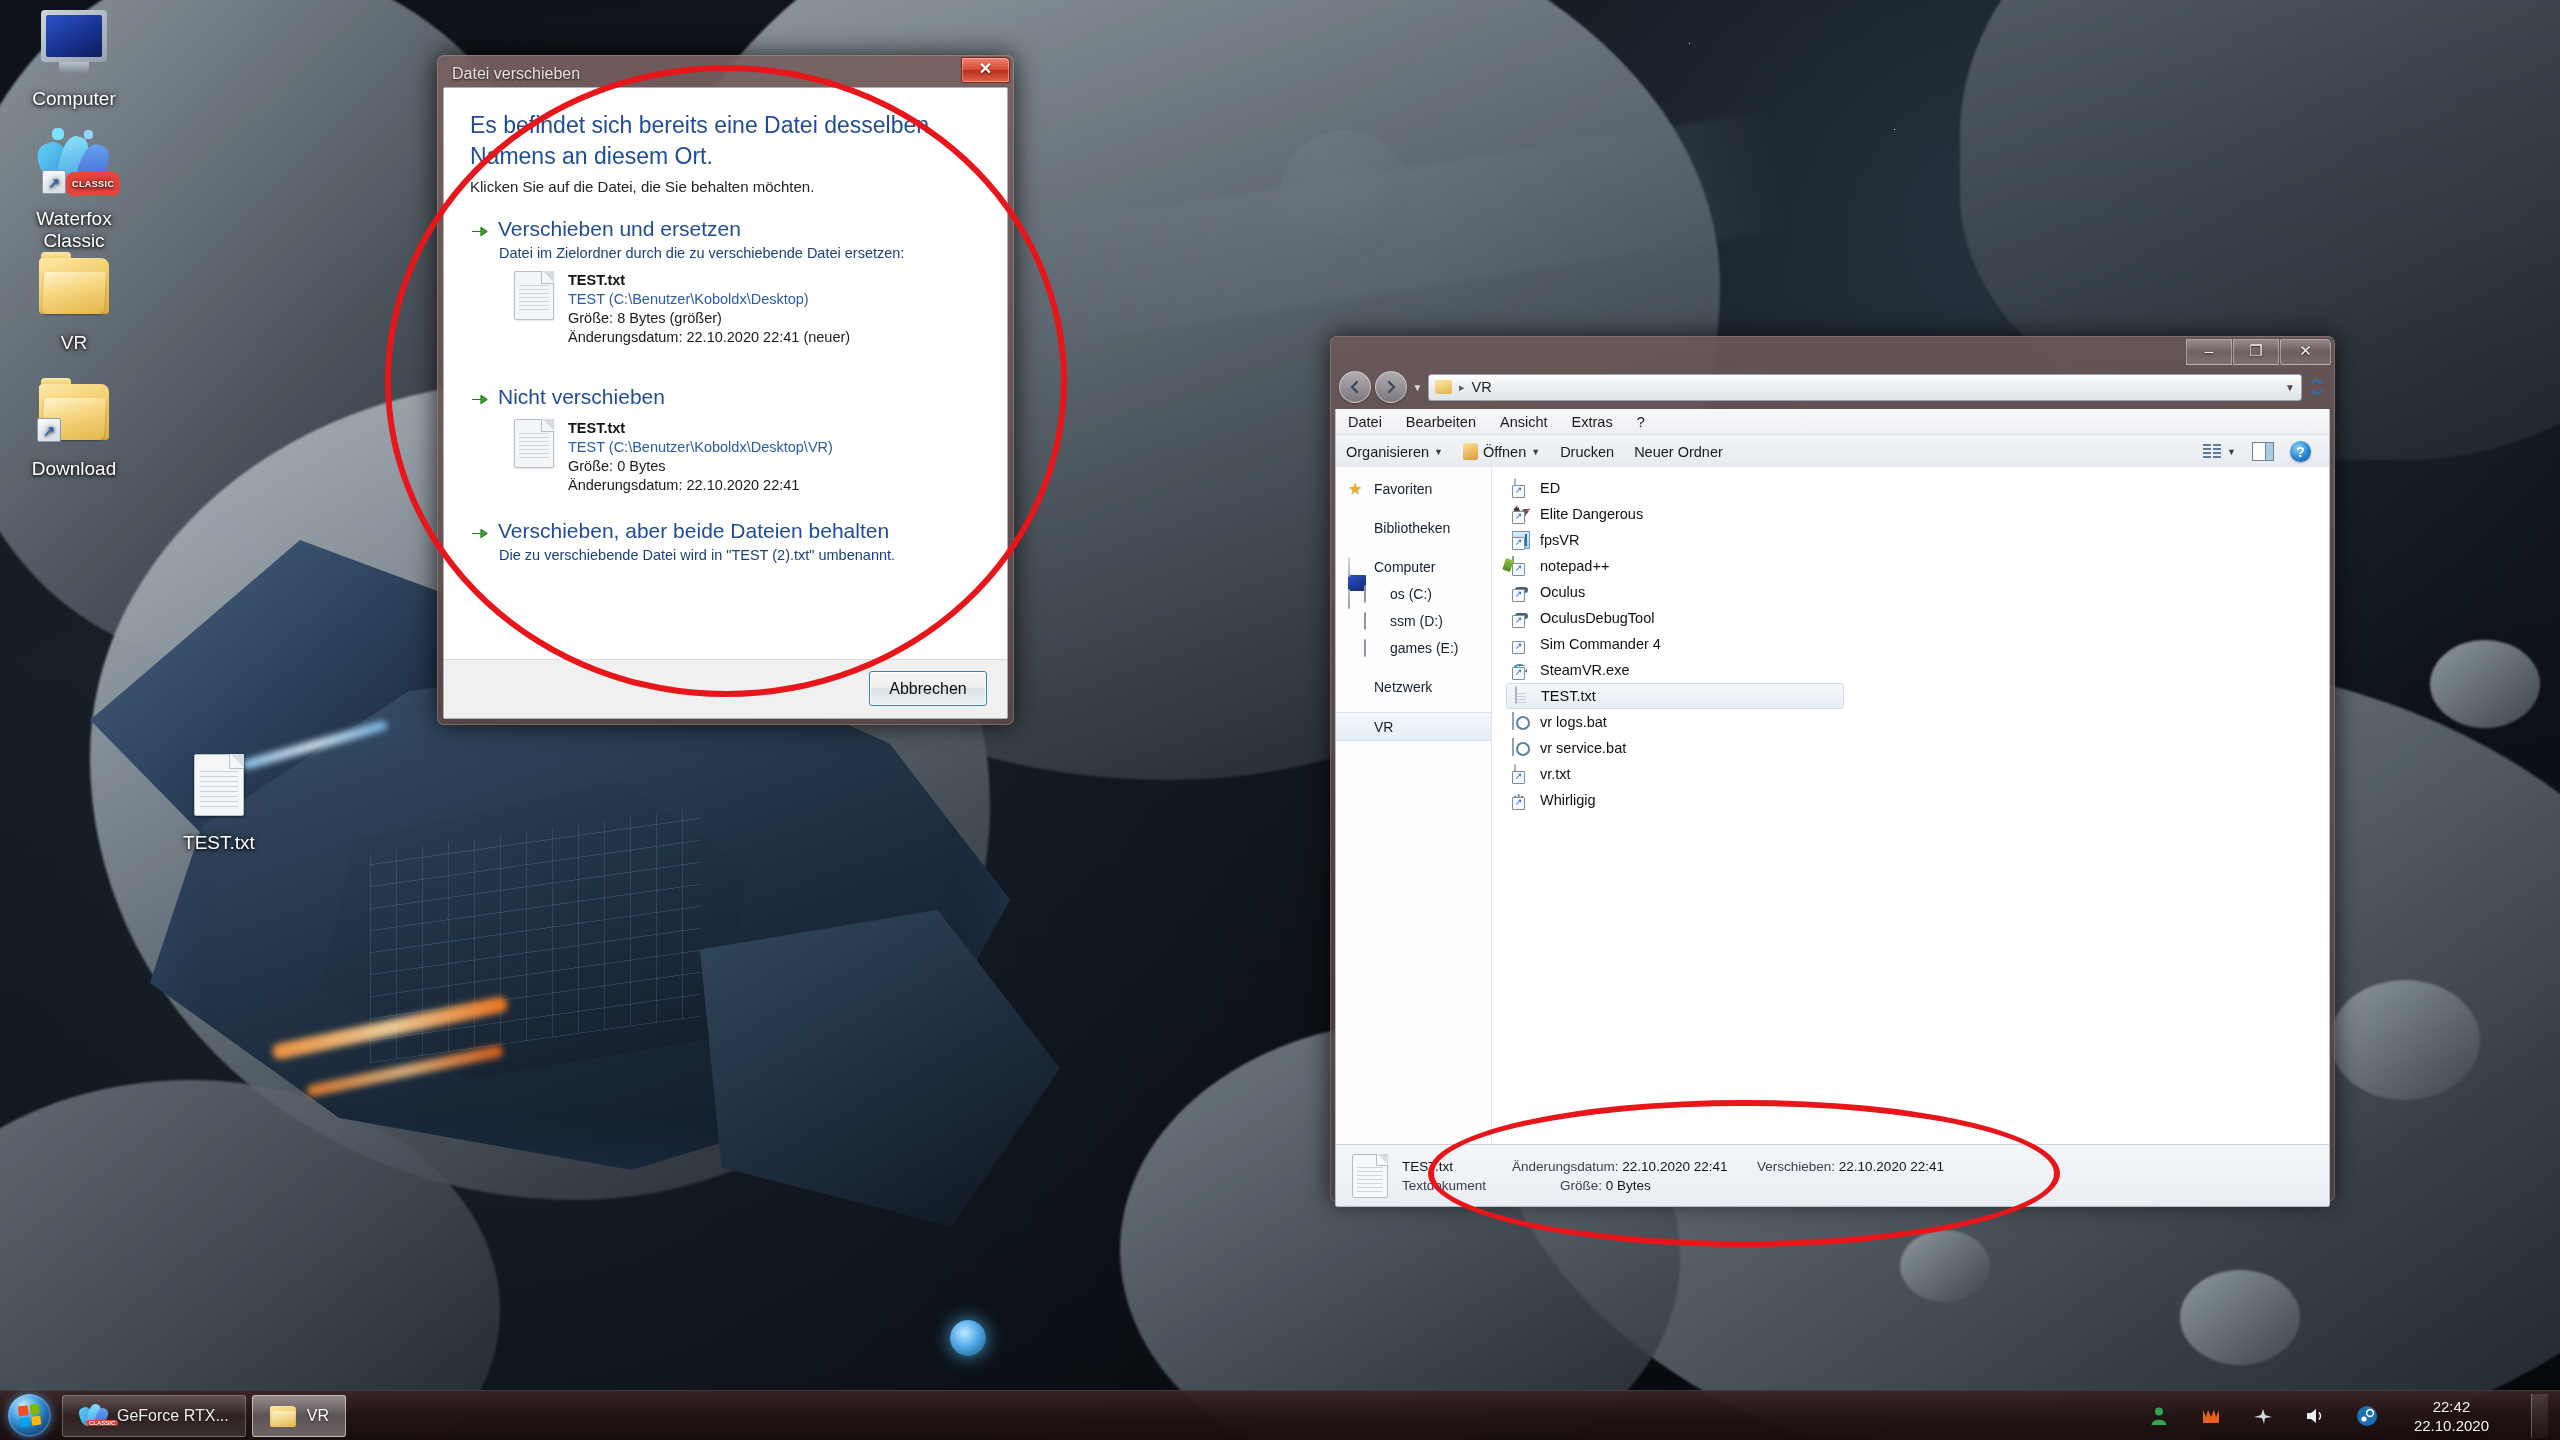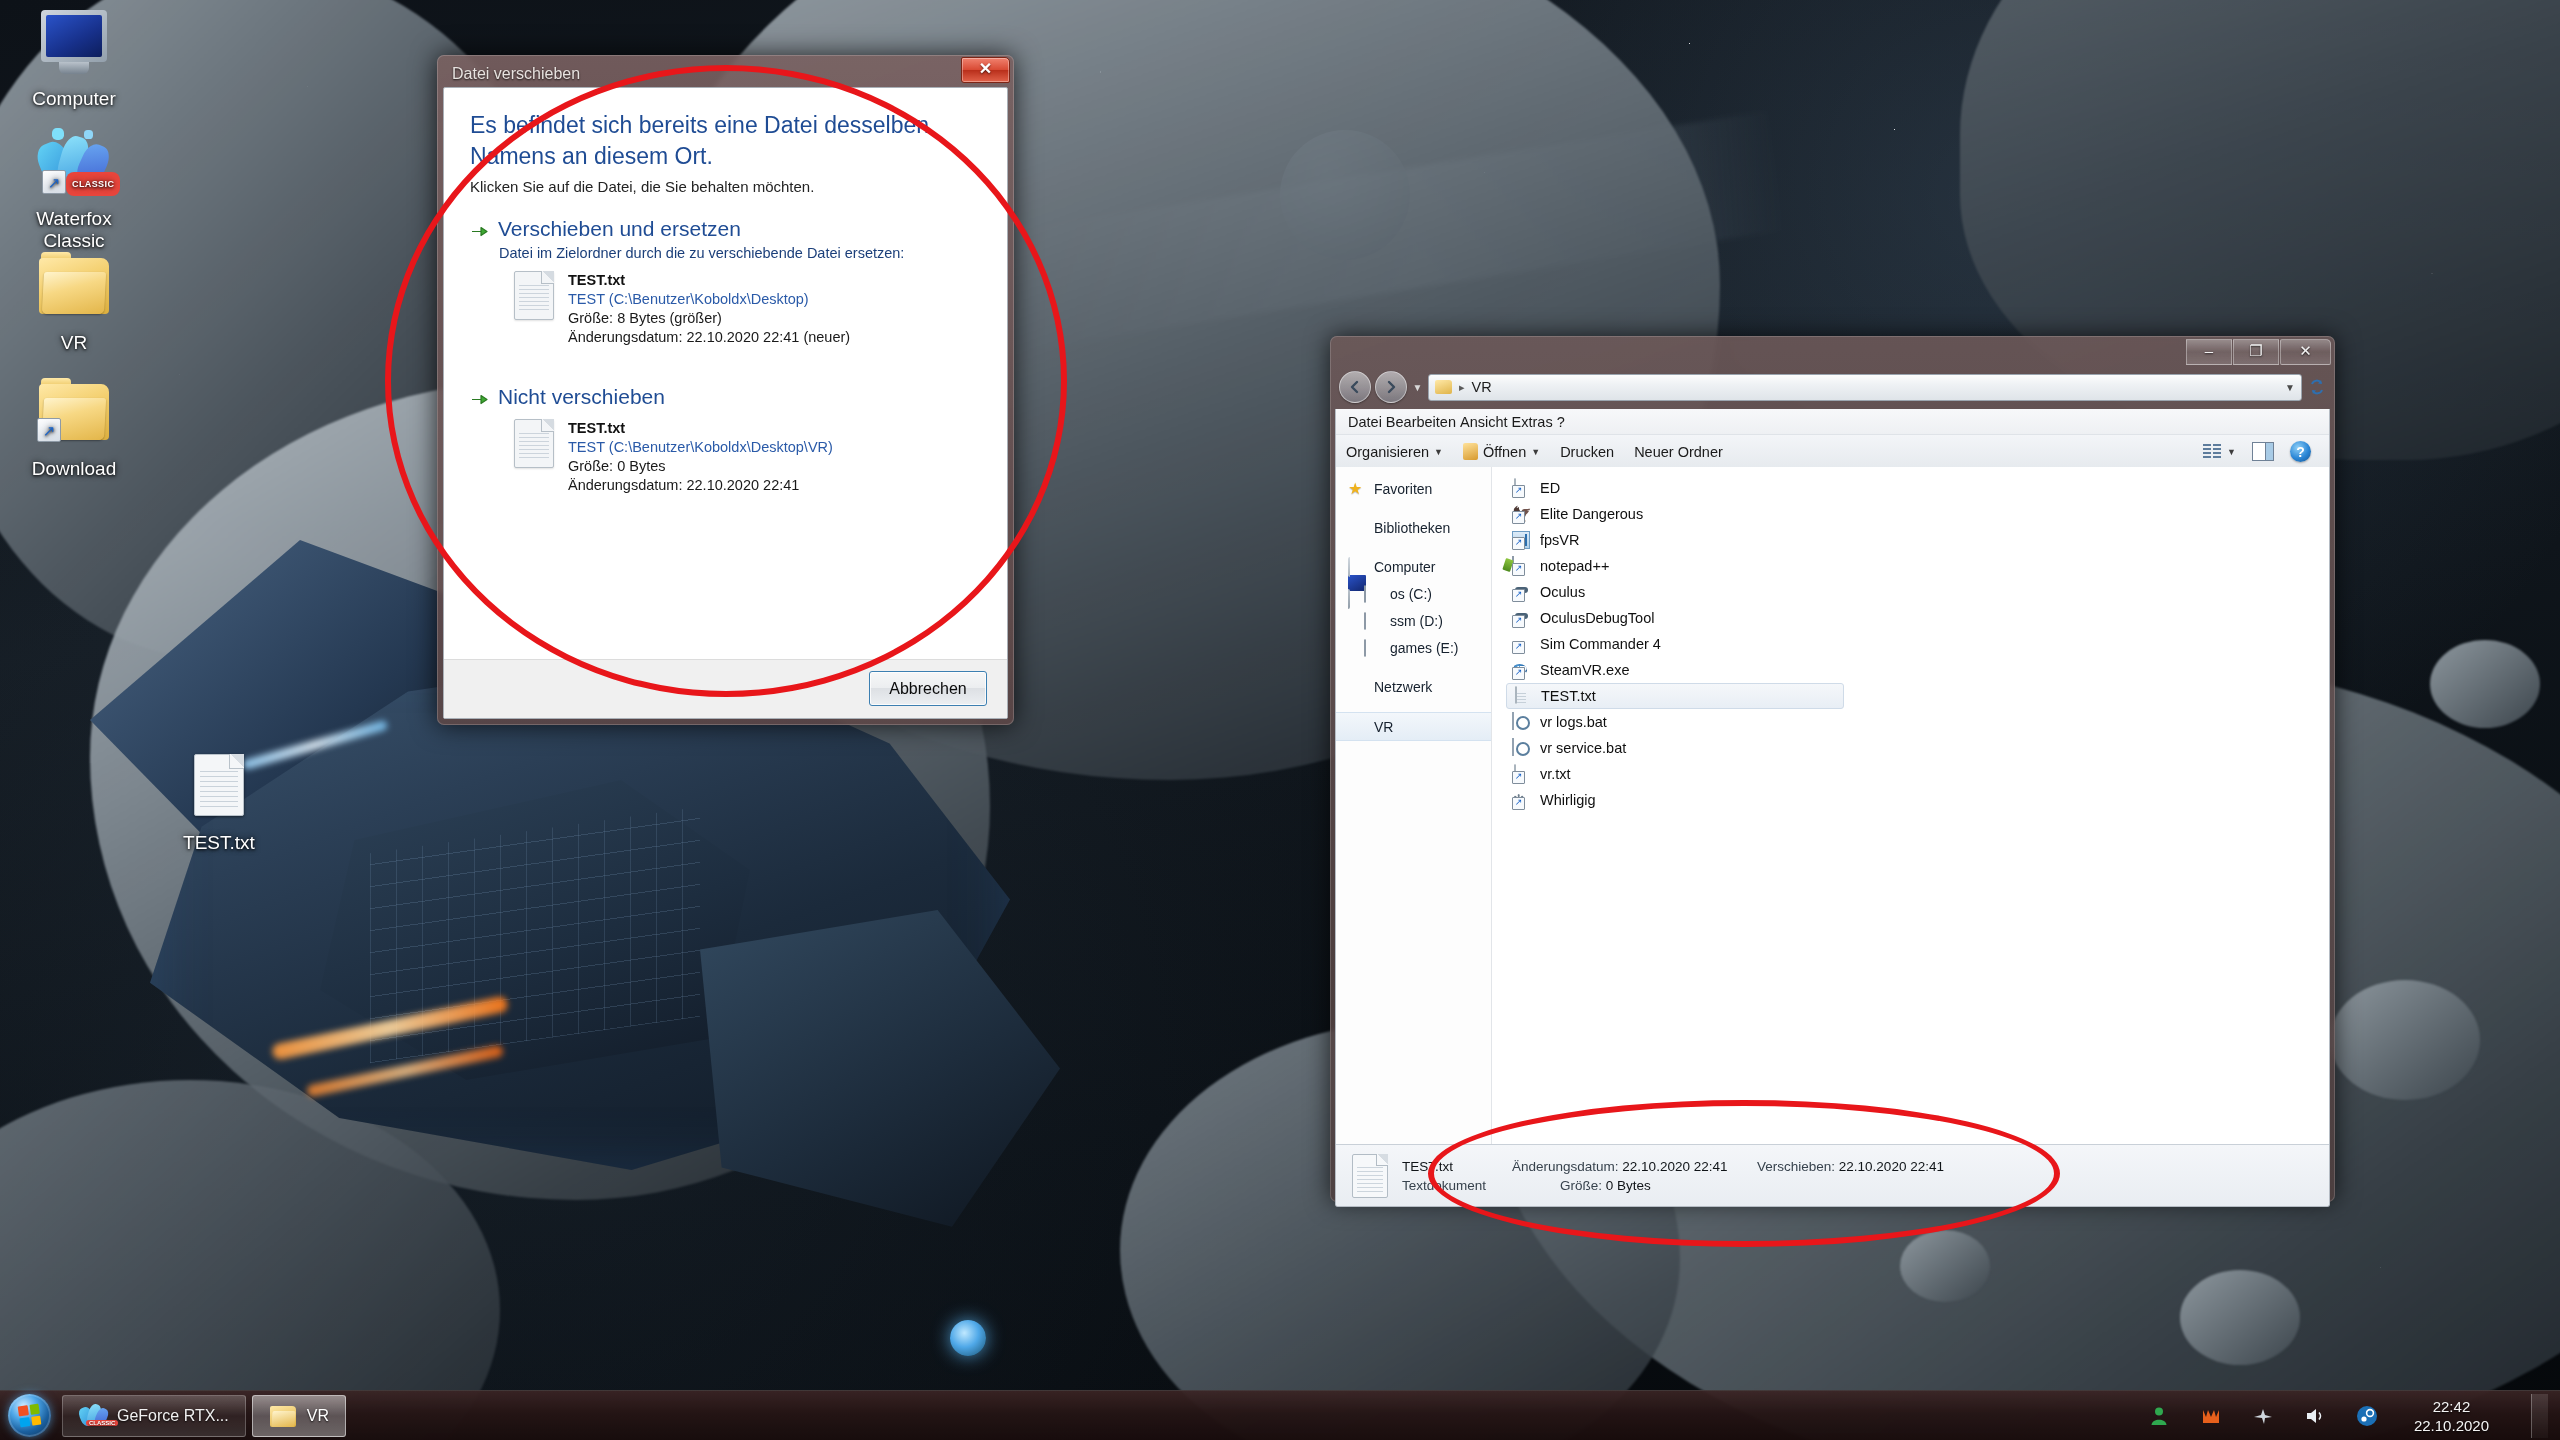--- a/index.html
+++ b/index.html
@@ -207,21 +207,21 @@
     border:1px solid #9aa4ae;border-radius:3px;box-sizing:border-box;}
   .addr-folder{width:17px;height:14px;border-radius:2px 3px 2px 2px;
     background:linear-gradient(160deg,#ffe9a8,#e0b449);flex:0 0 auto;}
   .addr-sep{color:#5a5a5a;font-size:11px;}
   .addr-text{font-size:14.5px;color:#1d1d1d;}
   .addr-caret{margin-left:auto;font-size:10px;color:#4a4a4a;cursor:pointer;}
   .refresh{width:22px;height:26px;display:flex;align-items:center;justify-content:center;cursor:pointer;}
 
   .exp-chrome{background:#f0f2f5;border:1px solid #b5bcc4;border-top:none;border-radius:0 0 3px 3px;
     height:798px;box-sizing:border-box;position:relative;overflow:hidden;}
-  .menubar{height:25px;display:flex;align-items:center;gap:4px;padding:0 12px;font-size:14.5px;color:#1a1a1a;
+  .menubar{height:25px;display:flex;align-items:center;gap:24px;padding:0 12px;font-size:14.5px;color:#1a1a1a;
     background:linear-gradient(180deg,#f7f8fa,#eef0f3);}
   .menubar span{cursor:pointer;}
   .toolbar{height:33px;display:flex;align-items:center;gap:20px;padding:0 10px;font-size:14.5px;color:#1b1b1b;
     background:linear-gradient(180deg,#f3f5f8 0%,#e6eaee 100%);border-top:1px solid #dfe3e8;border-bottom:1px solid #c8ced5;}
   .tb-item{display:flex;align-items:center;gap:5px;cursor:pointer;}
   .caret{font-size:9px;color:#3c3c3c;}
   .tb-right{margin-left:auto;display:flex;align-items:center;gap:16px;padding-right:8px;}
   .ic-views{width:19px;height:16px;display:flex;gap:2px;}
   .ic-views span{width:8px;height:100%;
     background:repeating-linear-gradient(180deg,#5d7c9c 0 2px,transparent 2px 4px);}
@@ -669,20 +669,31 @@
             </span>
           <span class="file-meta">
             <span class="fm-name">TEST.txt</span><br>
             <span class="fm-path">TEST (C:\Benutzer\Koboldx\Desktop\VR)</span><br>
             <span class="fm-line">Größe: 0 Bytes</span><br>
             <span class="fm-line">Änderungsdatum: 22.10.2020 22:41</span>
           </span>
         </div>
       </div>
 
+      <div class="opt" style="margin-top:22px;">
+        <div class="opt-head">
+          <span class="arrow">
+            <svg width="19" height="19" viewBox="0 0 19 19">
+                <path d="M2 9.5 H11 V5.5 L17 9.5 L11 13.5 V9.5" fill="#3ea832" stroke="#2a7a22" stroke-width="1.2" stroke-linejoin="round"></path>
+              </svg>
+          </span>
+          <span class="opt-title">Verschieben, aber beide Dateien behalten</span>
+        </div>
+        <div class="opt-desc">Die zu verschiebende Datei wird in "TEST (2).txt" umbenannt.</div>
+      </div>
     </div>
 
     <div class="dlg-footer">
       <button class="btn-cancel">Abbrechen</button>
     </div>
   </div>
 </div>
 
 <div class="annot" id="annot-dialog"></div>
 <div class="annot" id="annot-status"></div>

